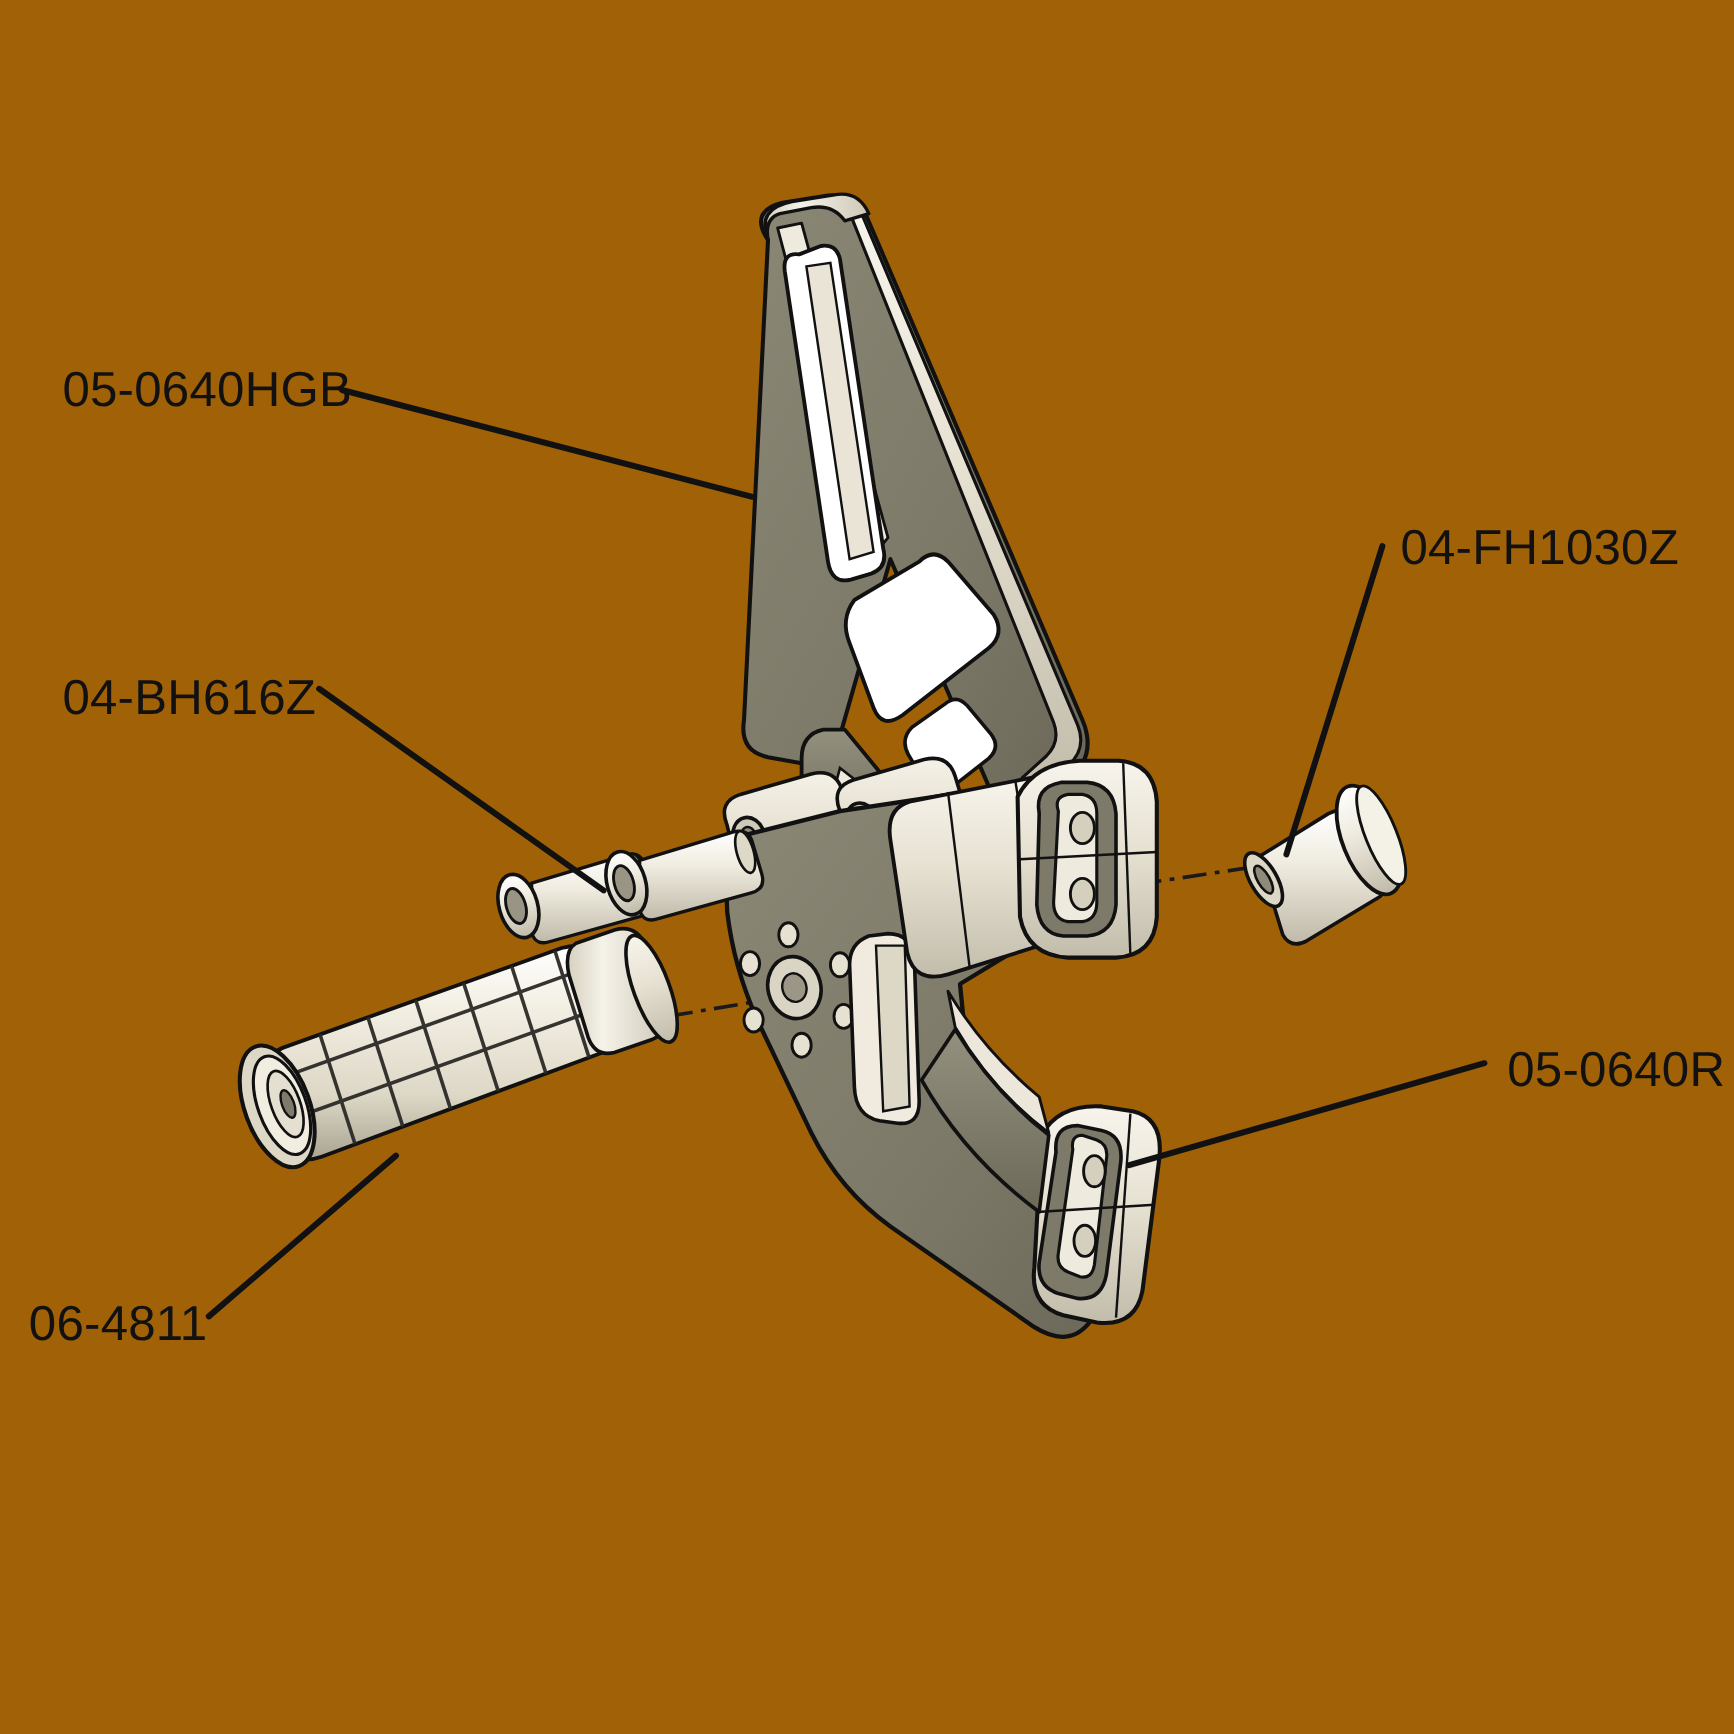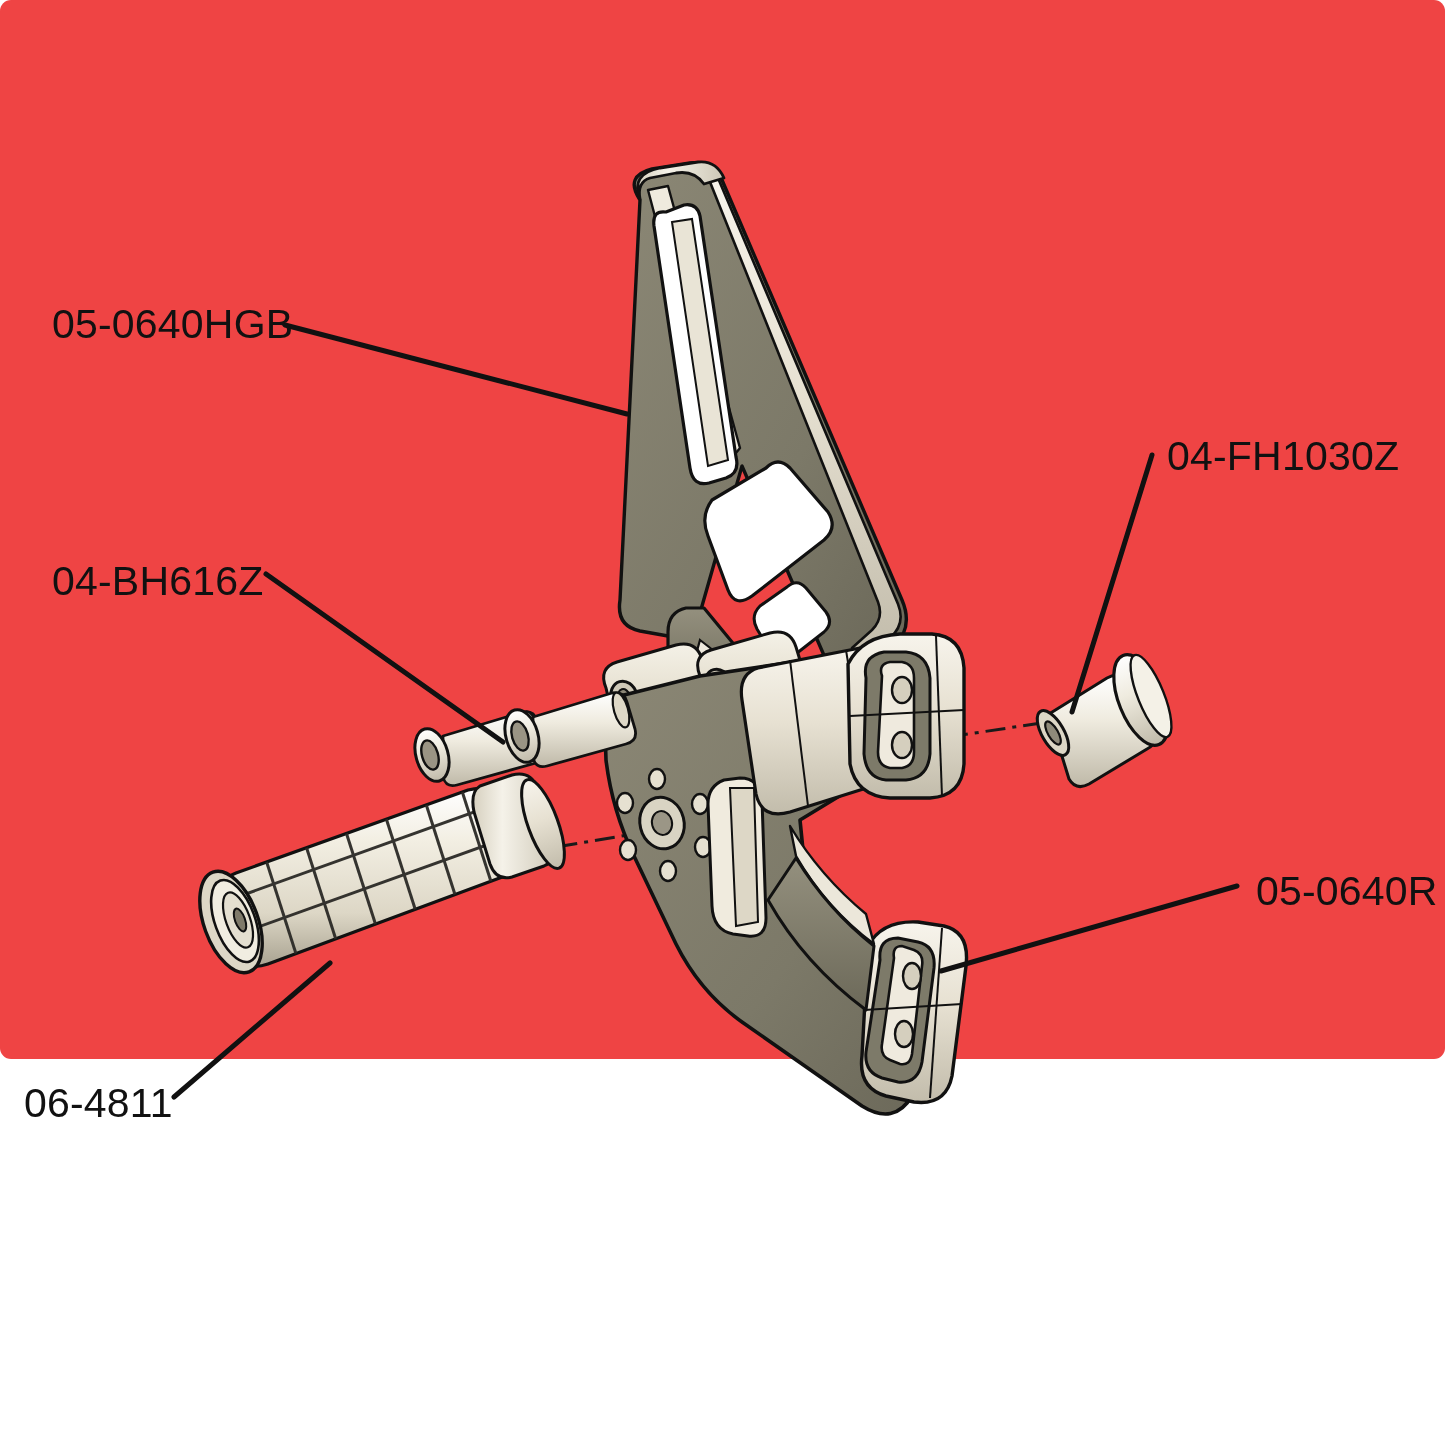--- a/index.html
+++ b/index.html
@@ -6,23 +6,22 @@
   html,body{margin:0;padding:0;background:#ffffff;}
   body{
     width:1445px;height:1445px;
     font-family:"Liberation Sans","DejaVu Sans",sans-serif;
     overflow:hidden;
     position:relative;
   }
   #diagram-root{
     position:absolute;
     left:0;top:0;
-    width:1445px;height:1059px;
-    background:#ef4444;
-    border-radius:11px;
+    width:1445px;height:1445px;
+    background:#a16207;
   }
   svg#scene{
     position:absolute;left:0;top:0;
     width:1445px;height:1445px;
     display:block;
   }
   .callout-label{
     font-family:"Liberation Sans","DejaVu Sans",sans-serif;
     font-size:41px;
     font-weight:400;

